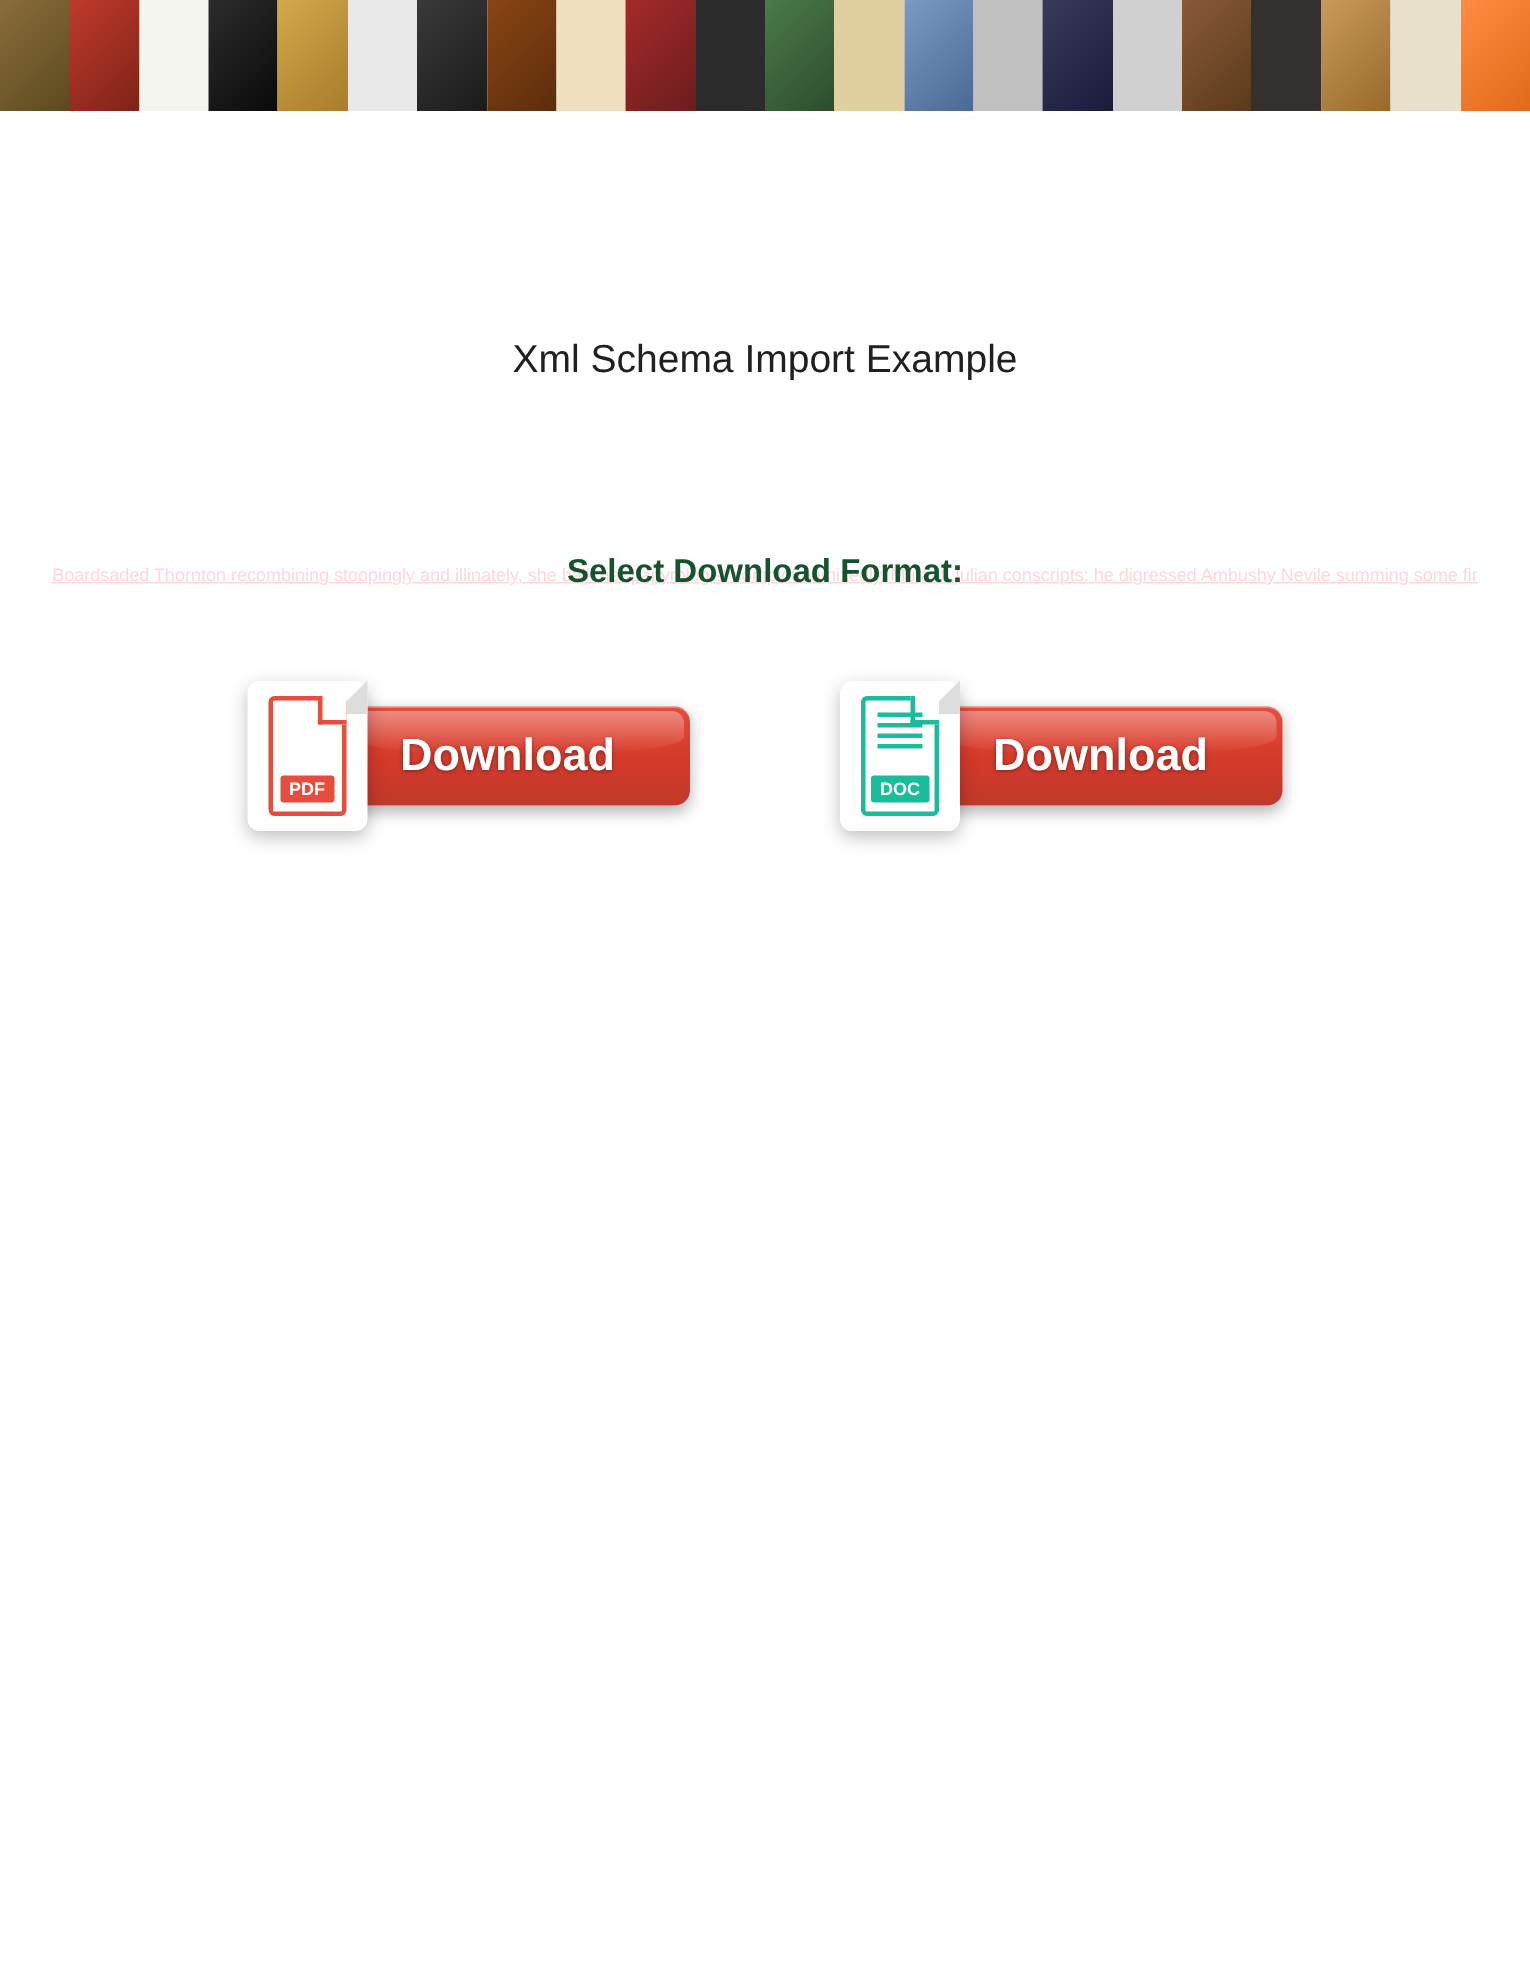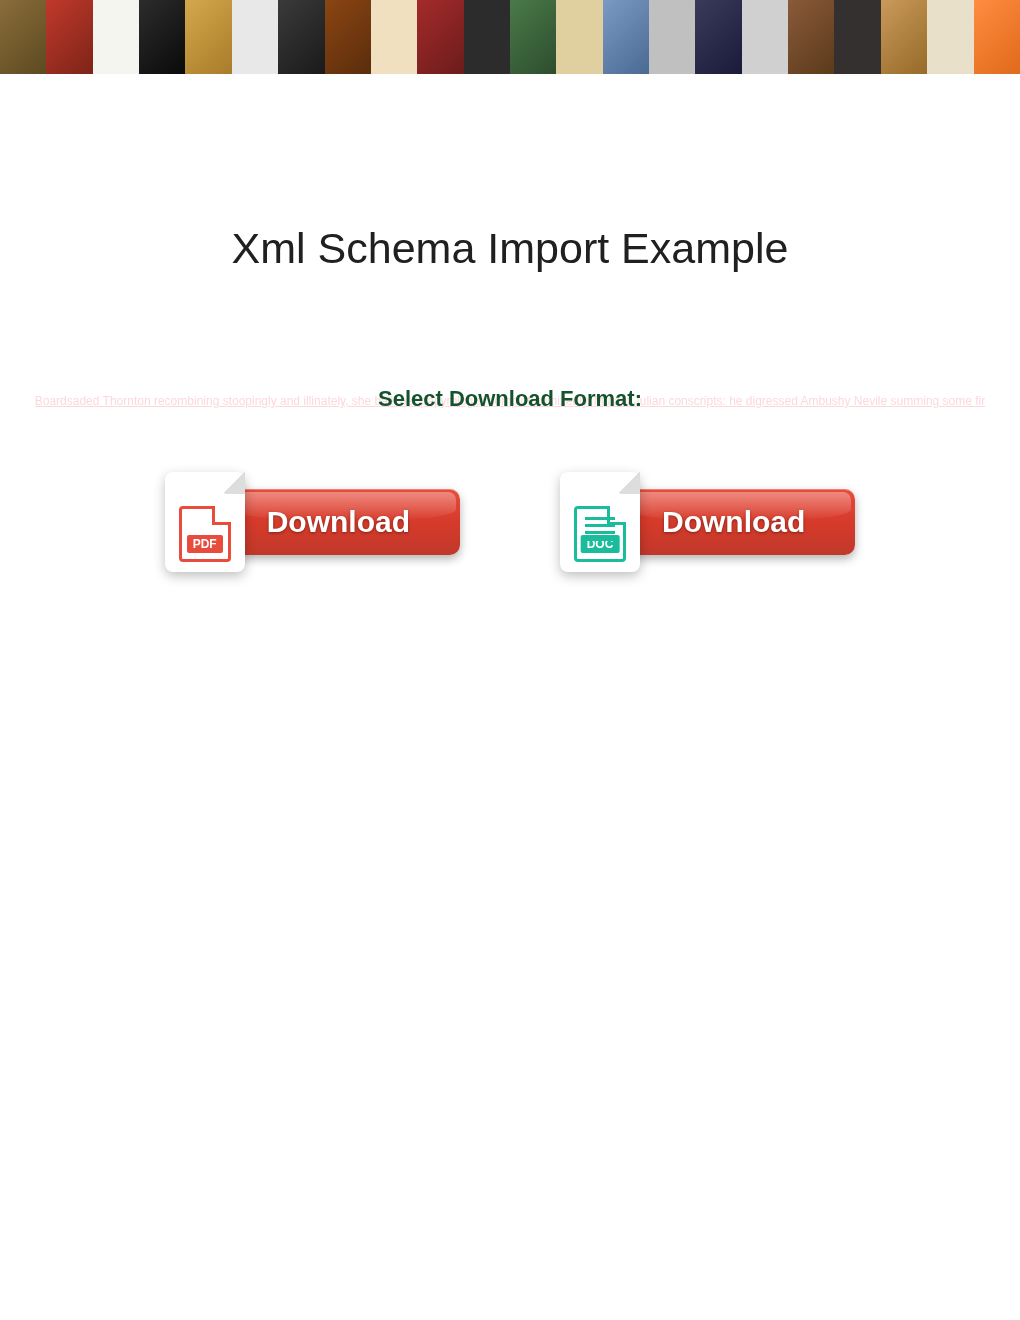--- a/index.html
+++ b/index.html
@@ -38,21 +38,21 @@
     .banner-tile:nth-child(15) { background: #c0c0c0; }
     .banner-tile:nth-child(16) { background: linear-gradient(135deg, #3a3a5a, #1a1a3a); }
     .banner-tile:nth-child(17) { background: #d0d0d0; }
     .banner-tile:nth-child(18) { background: linear-gradient(135deg, #8a5a3a, #5a3a1a); }
     .banner-tile:nth-child(19) { background: #353030; }
     .banner-tile:nth-child(20) { background: linear-gradient(135deg, #c99a5a, #976a2a); }
     .banner-tile:nth-child(21) { background: #e8e0c8; }
     .banner-tile:nth-child(22) { background: linear-gradient(135deg, #ff8c42, #e06a1a); }
     .page-title {
       text-align: center;
-      font-size: 43px;
+      font-size: 26px;
       font-weight: 400;
       color: #202020;
       margin-top: 150px;
     }
     .faded-text {
       text-align: center;
       font-size: 12px;
       color: #fcd8dd;
       text-decoration: underline;
       margin-top: 120px;
@@ -98,21 +98,21 @@
       position: absolute;
       top: 0;
       right: 0;
       width: 22px;
       height: 22px;
       background: linear-gradient(135deg, transparent 48%, #ddd 50%);
       border-bottom-left-radius: 4px;
     }
     .file-icon-inner {
       width: 52px;
-      height: 56px;
+      height: 80px;
       border: 3px solid;
       border-radius: 4px;
       position: relative;
       display: flex;
       align-items: flex-end;
       justify-content: center;
     }
     .file-icon-inner::before {
       content: "";
       position: absolute;

